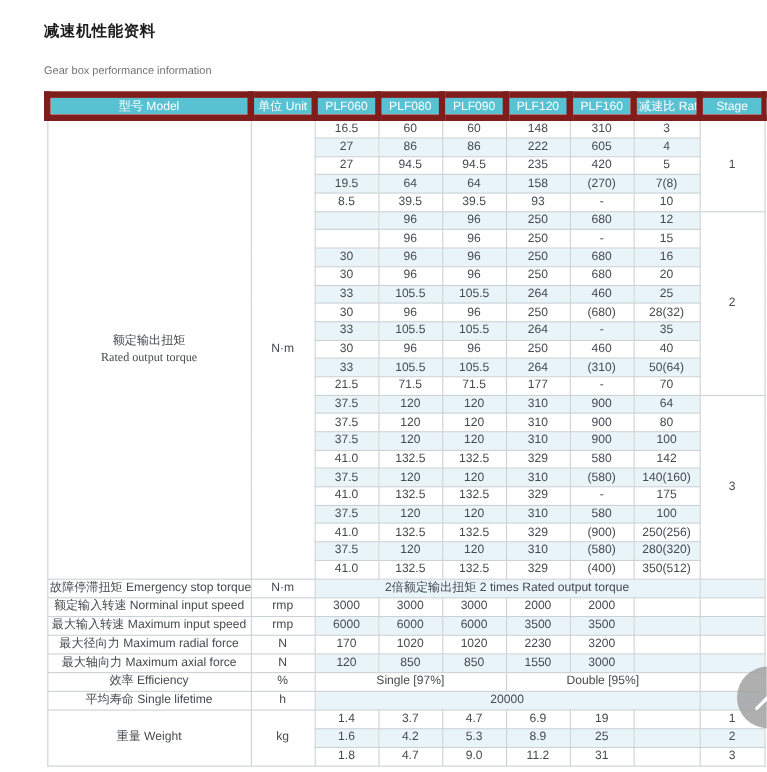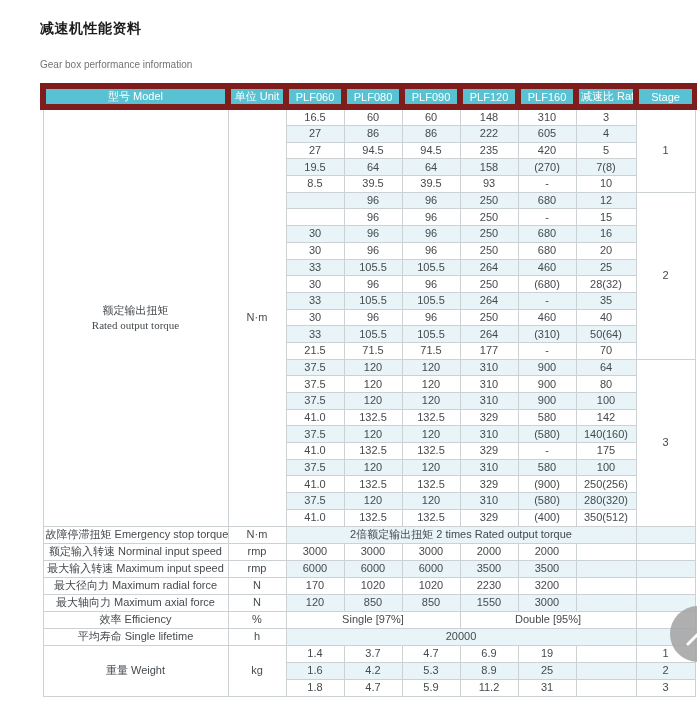--- a/index.html
+++ b/index.html
@@ -363,21 +363,21 @@
           <td class="alt">4.2</td>
           <td class="alt">5.3</td>
           <td class="alt">8.9</td>
           <td class="alt">25</td>
           <td class="alt"></td>
           <td class="alt">2</td>
         </tr>
         <tr class="spec">
           <td>1.8</td>
           <td>4.7</td>
-          <td>5.9</td>
+          <td>9.0</td>
           <td>11.2</td>
           <td>31</td>
           <td></td>
           <td>3</td>
         </tr>
       </tbody>
   </table>
 
   <div class="fab">
     <svg width="56" height="56" viewBox="0 0 56 56">

